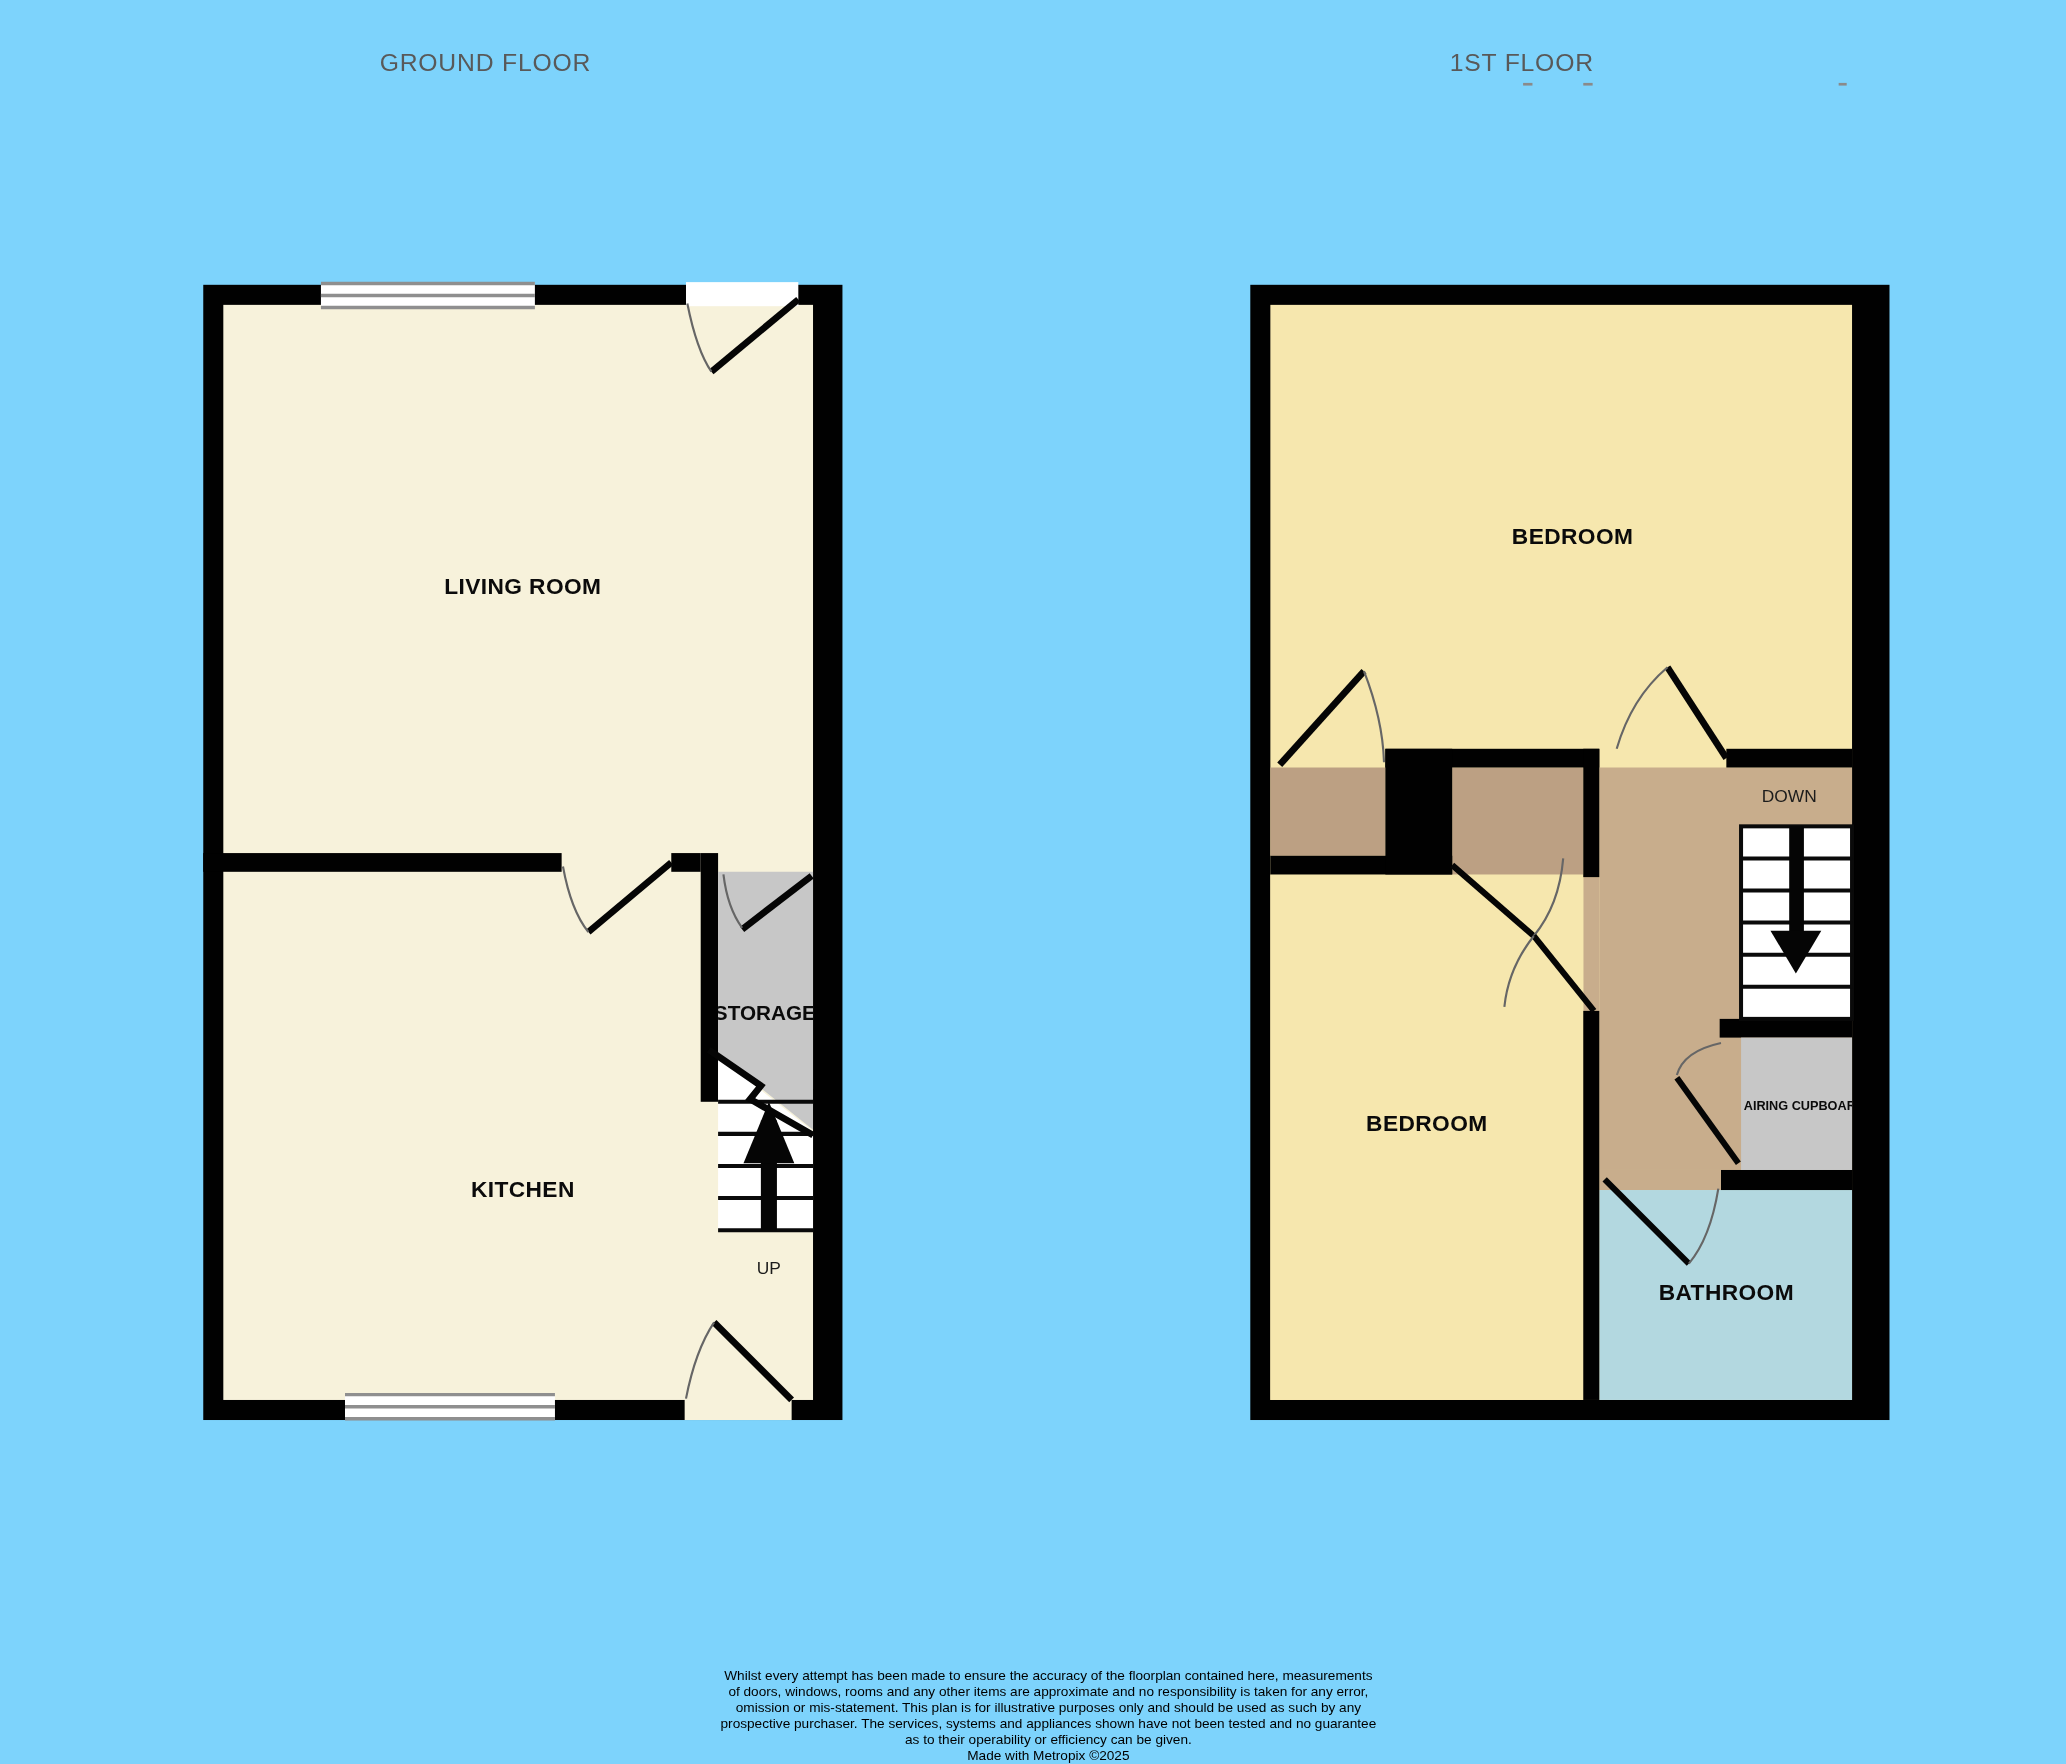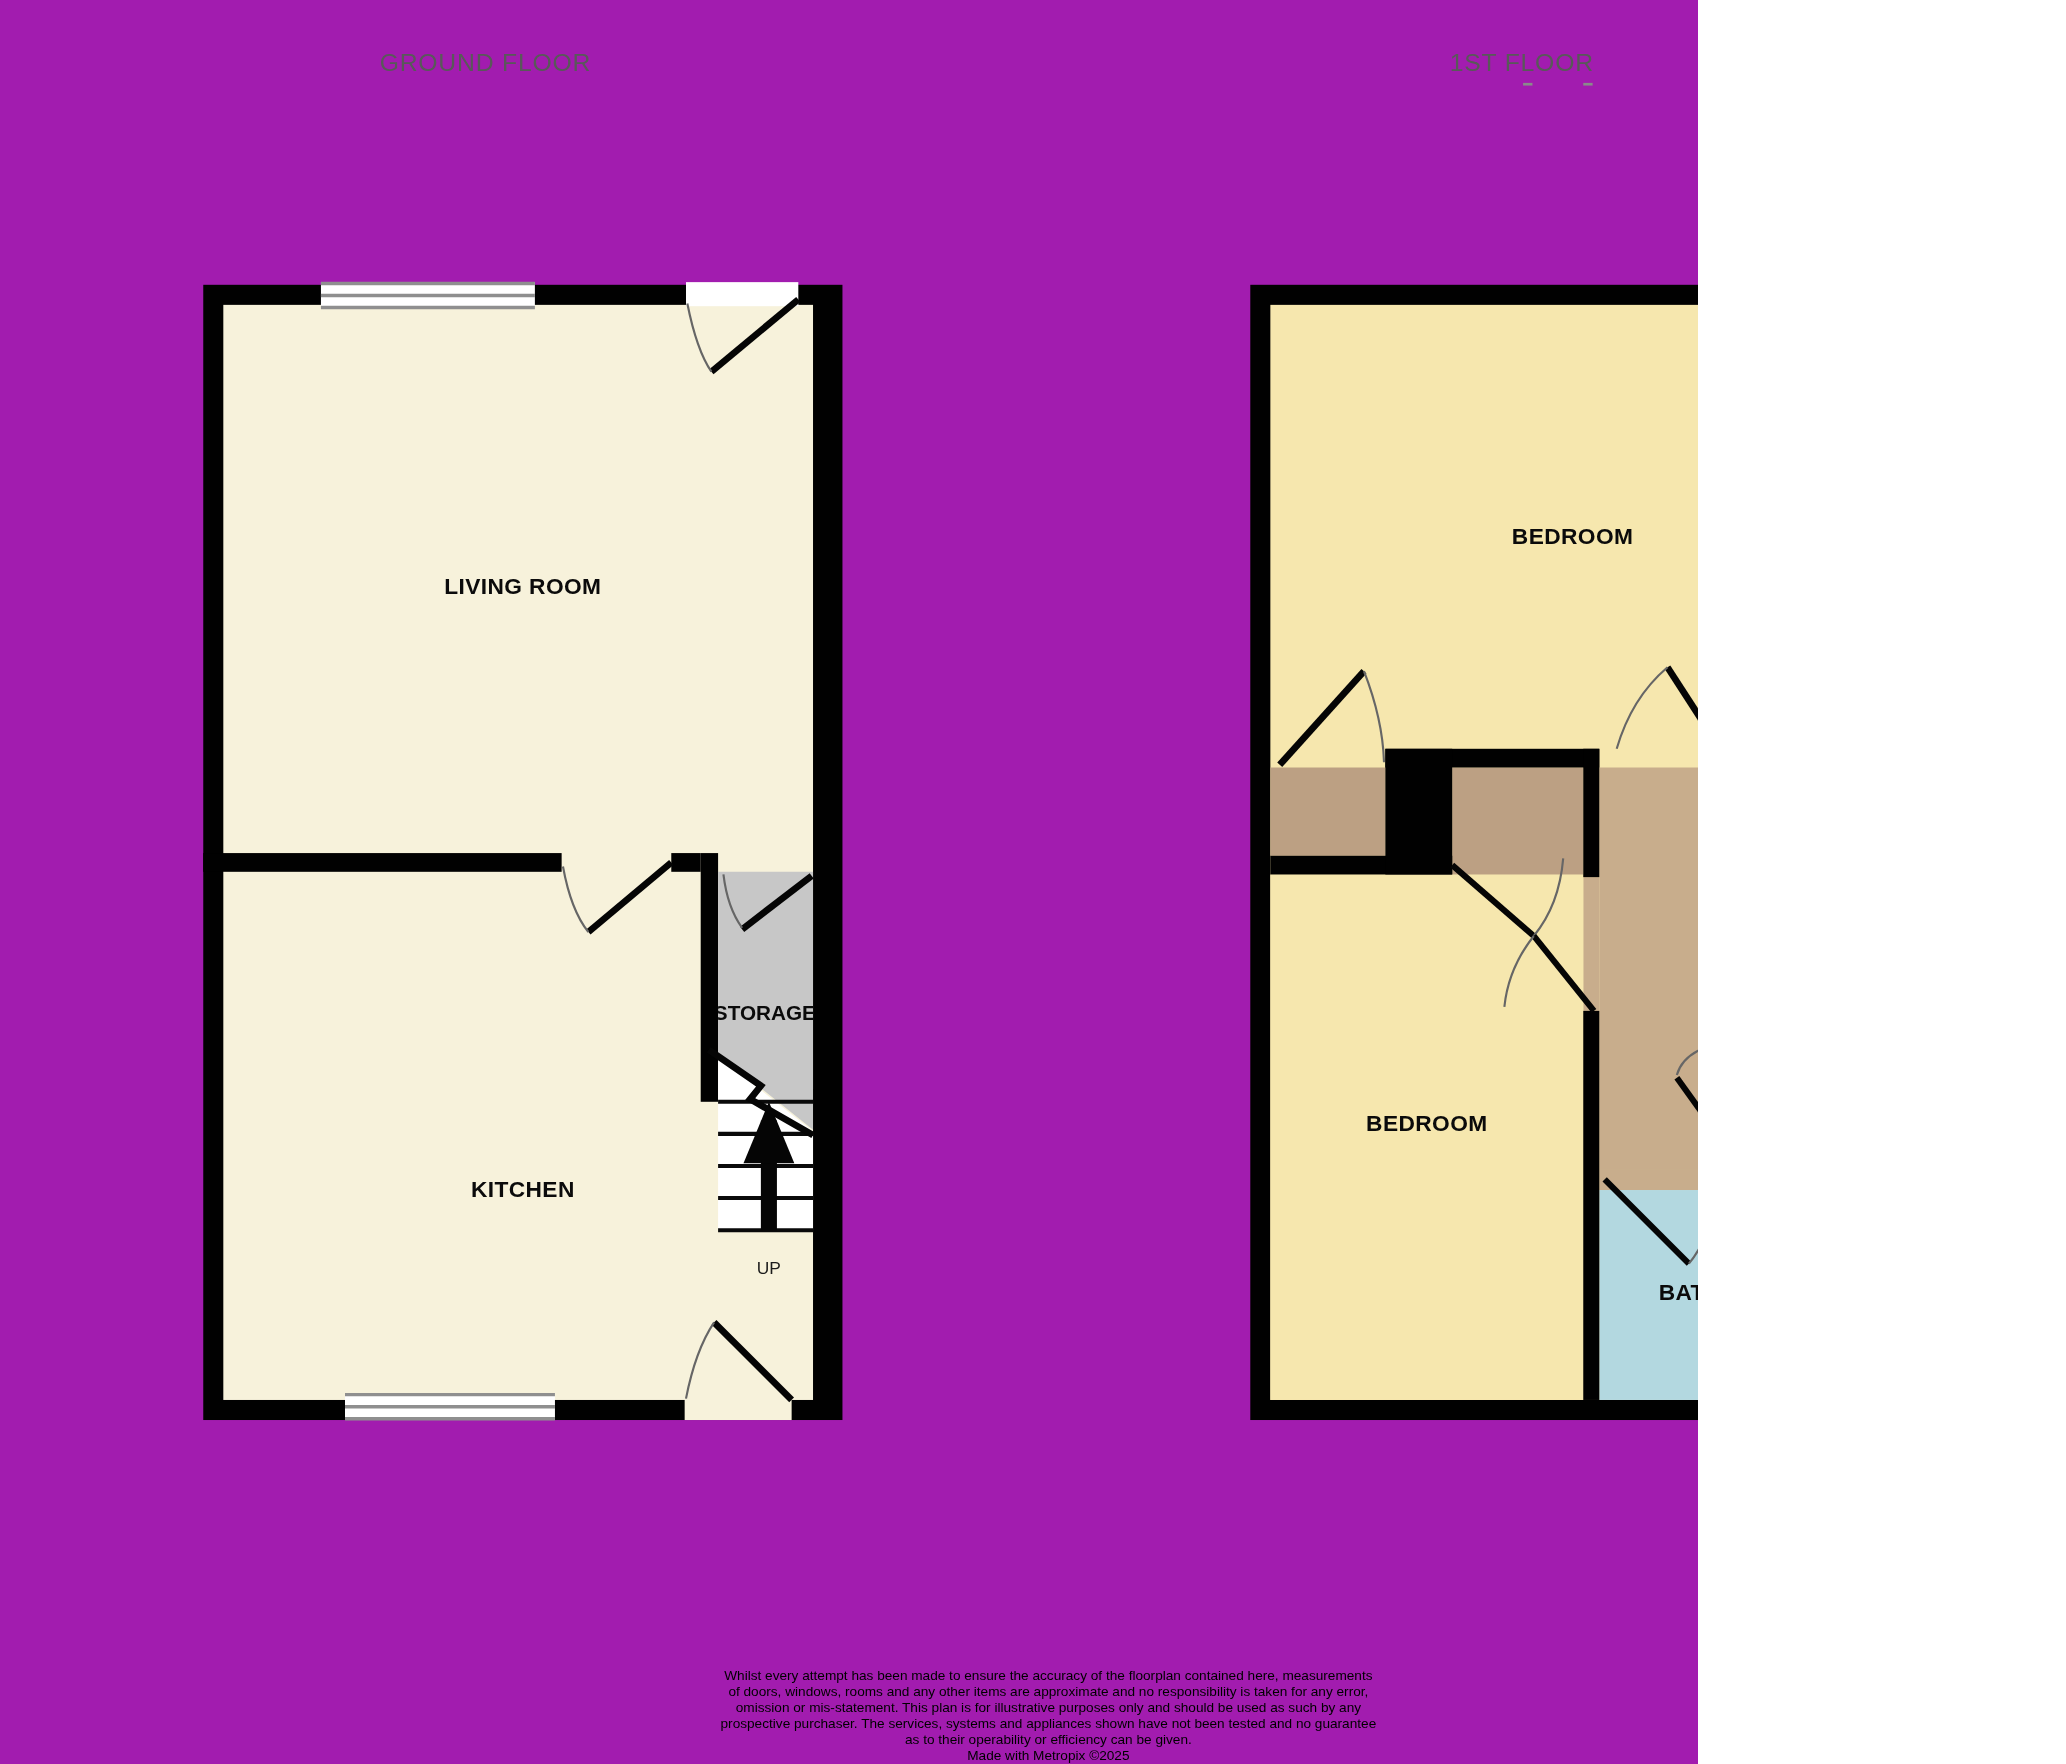--- a/index.html
+++ b/index.html
@@ -1,16 +1,16 @@
 <!DOCTYPE html>
 <html style="font-size:9.4px"><head>
 <meta charset="utf-8">
 <style>
   html,body{margin:0;padding:0;background:#ffffff;}
-  .page{position:relative;width:1698px;height:1765px;background:#a21caf;overflow:hidden;
+  .page{position:relative;width:2066px;height:1765px;background:#7dd3fc;overflow:hidden;
         font-family:"Liberation Sans", sans-serif;}
   svg{position:absolute;left:0;top:0;display:block;}
   text{font-family:"Liberation Sans", sans-serif;}
   .floor-title{font-size:18.5px;fill:#595959;letter-spacing:0.6px;}
   .room-label{font-size:17px;font-weight:bold;fill:#0b0b0b;letter-spacing:0.3px;}
   .room-label-sm{font-size:15.5px;font-weight:bold;fill:#0b0b0b;}
   .room-label-xs{font-size:9.5px;font-weight:bold;fill:#0b0b0b;}
   .stair-label{font-size:13px;fill:#1c1c1c;}
   .disc{font-size:10.2px;fill:#000000;}
   .wall{fill:#010101;}

